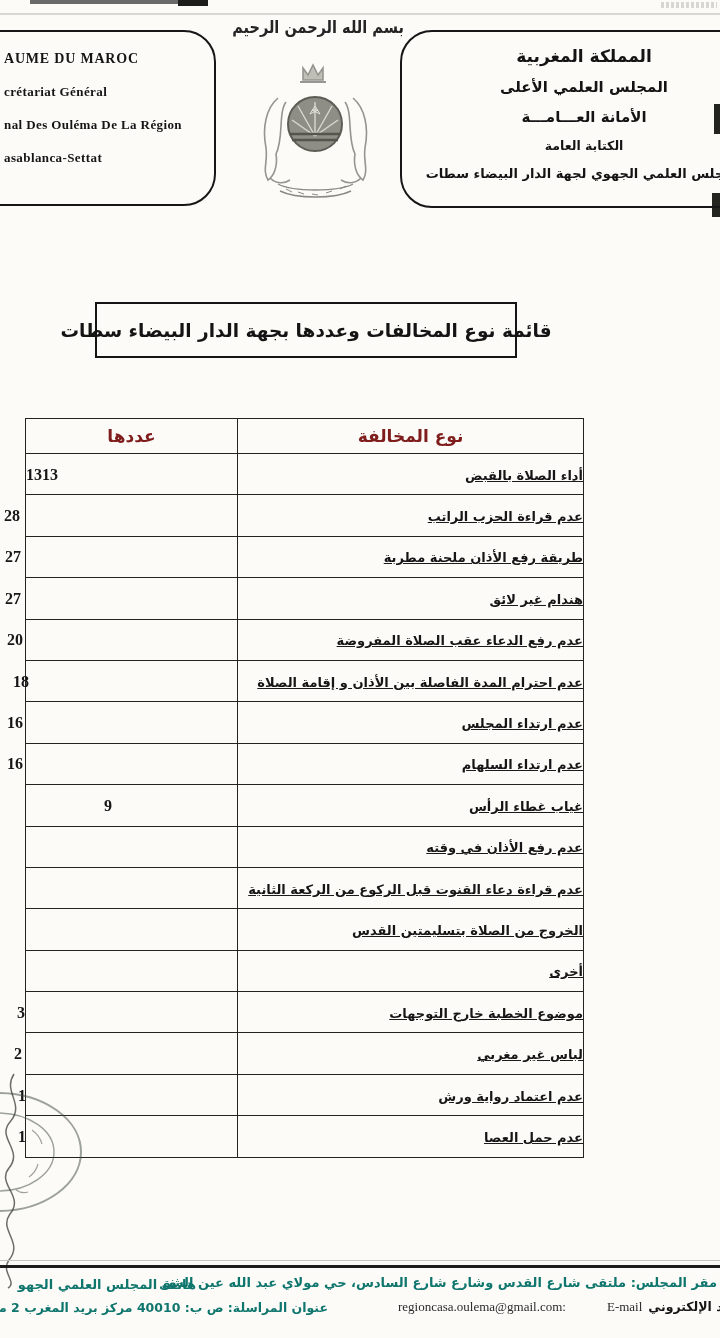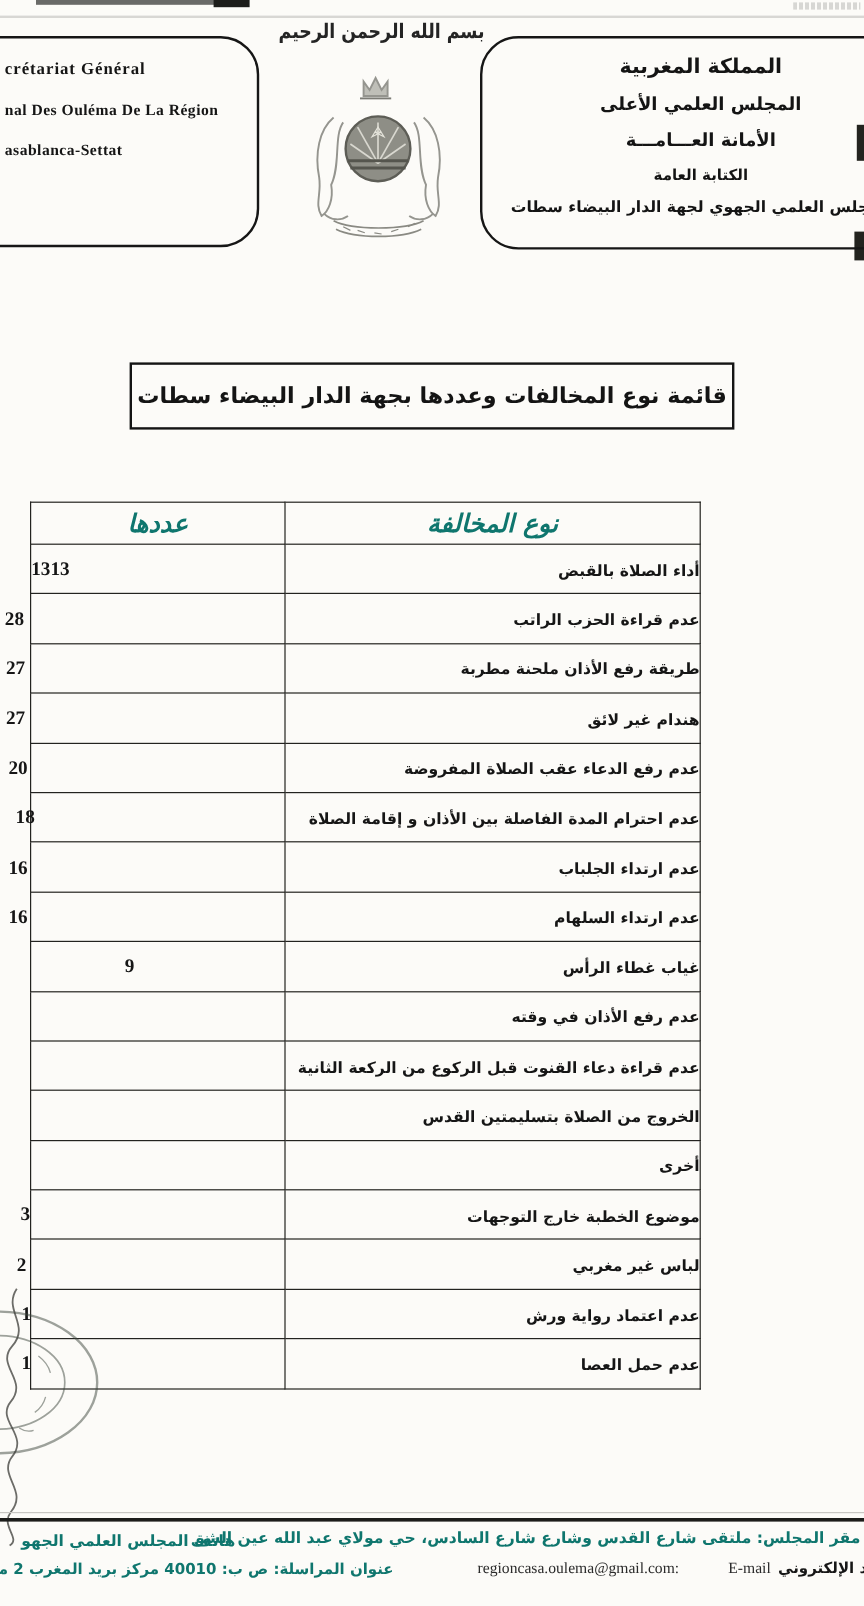--- a/index.html
+++ b/index.html
@@ -37,43 +37,43 @@
   .arbox .l3{font-size:15px;line-height:29px;}
   .arbox .l4{font-size:12.5px;line-height:27px;}
   .arbox .l5{font-size:13px;line-height:30px;}
   .bismillah{
     left:228px;top:19px;width:180px;text-align:center;direction:rtl;
     font-size:14.5px;font-weight:bold;color:#242424;
     transform:scaleY(1.15);letter-spacing:-.5px;white-space:nowrap;
   }
   
   .titlebox{
-    left:108px;top:302px;width:504px;height:56px;
+    left:95px;top:302px;width:422px;height:56px;
     border:2.5px solid #141414;box-sizing:border-box;
     display:flex;align-items:center;justify-content:center;direction:rtl;
   }
   .titlebox span{font-size:18.5px;font-weight:bold;white-space:nowrap;color:#141414;}
   
   table.viol{
     position:absolute;left:25px;top:418px;border-collapse:collapse;
     width:558px;table-layout:fixed;
   }
   table.viol col.c-count{width:212px;}
   table.viol col.c-type{width:346px;}
   table.viol th,table.viol td{
     border:1.6px solid #232320;padding:0;vertical-align:middle;
   }
-  table.viol thead th{height:34px;font-size:21px;font-weight:bold;text-align:center;color:#0f766e;font-style:italic;}
+  table.viol thead th{height:34px;font-size:17px;font-weight:bold;text-align:center;color:#7f1d1d;}
   table.viol tbody td{height:40.4px;}
   td.count{text-align:left;}
   td.count .num{
     display:inline-block;font-family:"Liberation Serif",serif;
     font-weight:bold;font-size:16px;color:#161616;
   }
-  td.type{direction:rtl;text-align:right;padding-right:10px;}
+  td.type{direction:rtl;text-align:right;padding-right:10px;text-decoration:underline;}
   td.type .txt{font-size:13px;font-weight:bold;white-space:nowrap;color:#161616;}
   
   tbody tr:nth-child(2) .num{transform:translateX(-22px);}
   tbody tr:nth-child(3) .num{transform:translateX(-21px);}
   tbody tr:nth-child(4) .num{transform:translateX(-21px);}
   tbody tr:nth-child(5) .num{transform:translateX(-19px);}
   tbody tr:nth-child(6) .num{transform:translateX(-13px);}
   tbody tr:nth-child(7) .num{transform:translateX(-19px);}
   tbody tr:nth-child(8) .num{transform:translateX(-19px);}
   tbody tr:nth-child(9) .num{transform:translateX(78px);}
@@ -101,20 +101,21 @@
 <body>
 
 <div class="abs topline"></div>
 <div class="abs topbar1"></div>
 <div class="abs topbar2"></div>
 <div class="abs watermark"></div>
 <div class="abs edgemark1"></div>
 <div class="abs edgemark2"></div>
 
 <div class="abs frbox">
+  <div class="l">AUME DU MAROC</div>
   <div class="l">crétariat Général</div>
   <div class="l">nal Des Ouléma De La Région</div>
   <div class="l">asablanca-Settat</div>
 </div>
 
 <div class="abs bismillah">بسم الله الرحمن الرحيم</div>
 
 <svg class="abs" style="left:248px;top:58px" width="135" height="150" viewBox="0 0 135 150">
   <g stroke="#8a8a84" fill="none" stroke-width="1.6" opacity="0.9">
 
@@ -188,21 +189,21 @@
       <tr>
         <td class="count"><span class="num">20</span></td>
         <td class="type"><span class="txt">عدم رفع الدعاء عقب الصلاة المفروضة</span></td>
       </tr>
       <tr>
         <td class="count"><span class="num">18</span></td>
         <td class="type"><span class="txt">عدم احترام المدة الفاصلة بين الأذان و إقامة الصلاة</span></td>
       </tr>
       <tr>
         <td class="count"><span class="num">16</span></td>
-        <td class="type"><span class="txt">عدم ارتداء الجلباب</span></td>
+        <td class="type"><span class="txt">عدم ارتداء المجلس</span></td>
       </tr>
       <tr>
         <td class="count"><span class="num">16</span></td>
         <td class="type"><span class="txt">عدم ارتداء السلهام</span></td>
       </tr>
       <tr>
         <td class="count"><span class="num">9</span></td>
         <td class="type"><span class="txt">غياب غطاء الرأس</span></td>
       </tr>
       <tr>

